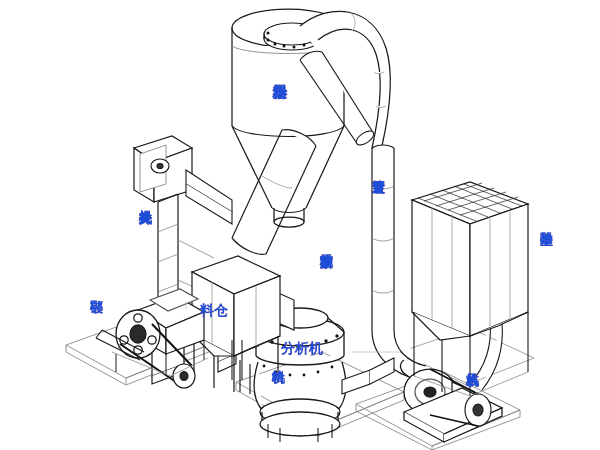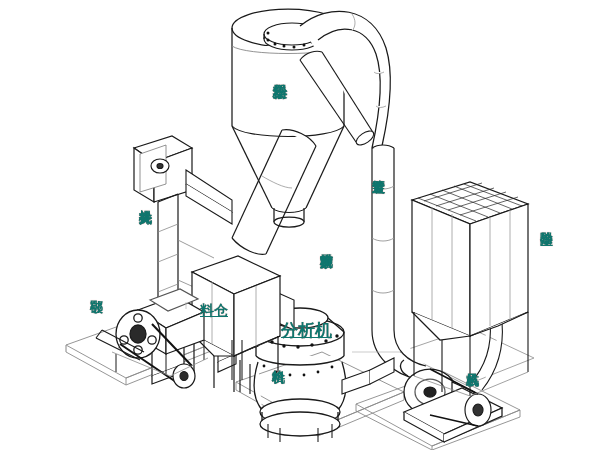--- a/index.html
+++ b/index.html
@@ -10,28 +10,27 @@
   #stage{
     position:relative;
     width:600px;
     height:450px;
     background:#ffffff;
     overflow:hidden;
   }
   #art{position:absolute;left:0;top:0;width:600px;height:450px;}
   .lbl{
     position:absolute;
-    color:#0f766e;
+    color:#1d4ed8;
     font-weight:bold;
     line-height:1.02;
     letter-spacing:0px;
     white-space:pre;
     text-shadow:0 0 1px rgba(232,32,26,.35);
     font-family:"DejaVu Sans","Liberation Sans",sans-serif;
-    text-decoration:underline;
   }
   .lbl.vert{
     writing-mode:vertical-rl;
     text-orientation:upright;
     line-height:1.0;
   }
 </style>
 </head>
 <body>
 
@@ -353,19 +352,19 @@
   <div class="lbl vert" style="left:540px;top:222px;font-size:13px;">除尘器</div>
 
   <div class="lbl vert" style="left:139px;top:200px;font-size:13px;">斗式提升机</div>
 
   <div class="lbl vert" style="left:90px;top:290px;font-size:13px;">鄂破</div>
 
   <div class="lbl" style="left:200px;top:303px;font-size:14px;">料仓</div>
 
   <div class="lbl vert" style="left:320px;top:244px;font-size:13px;">雷蒙磨粉机</div>
 
-  <div class="lbl" style="left:281px;top:322px;font-size:17px;">分析机</div>
+  <div class="lbl" style="left:281px;top:341px;font-size:14px;">分析机</div>
 
   <div class="lbl vert" style="left:272px;top:360px;font-size:13px;">给料机</div>
 
   <div class="lbl vert" style="left:466px;top:363px;font-size:13px;">鼓风机</div>
 
 </div>
 
 </body></html>

